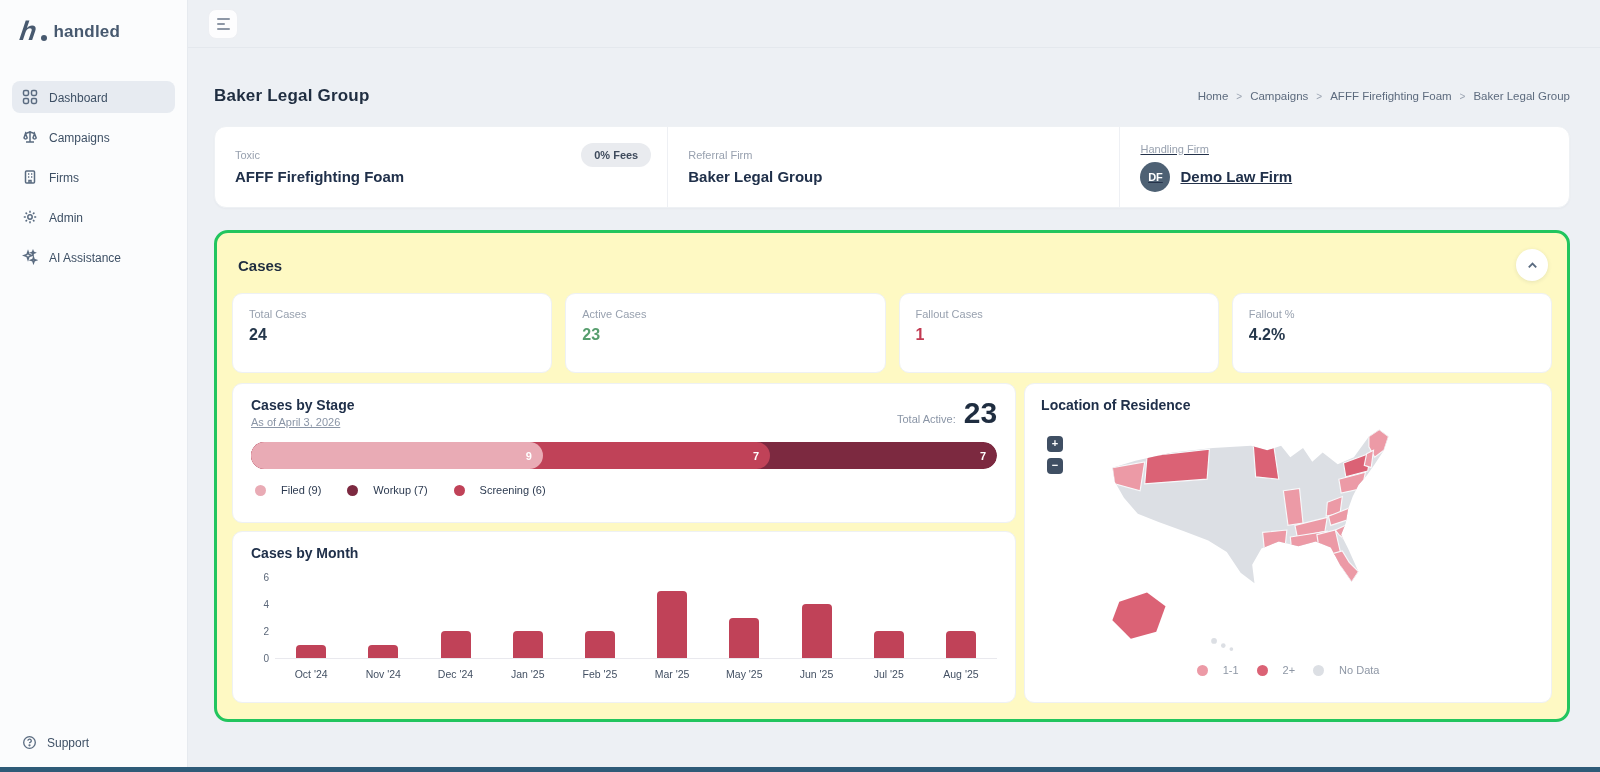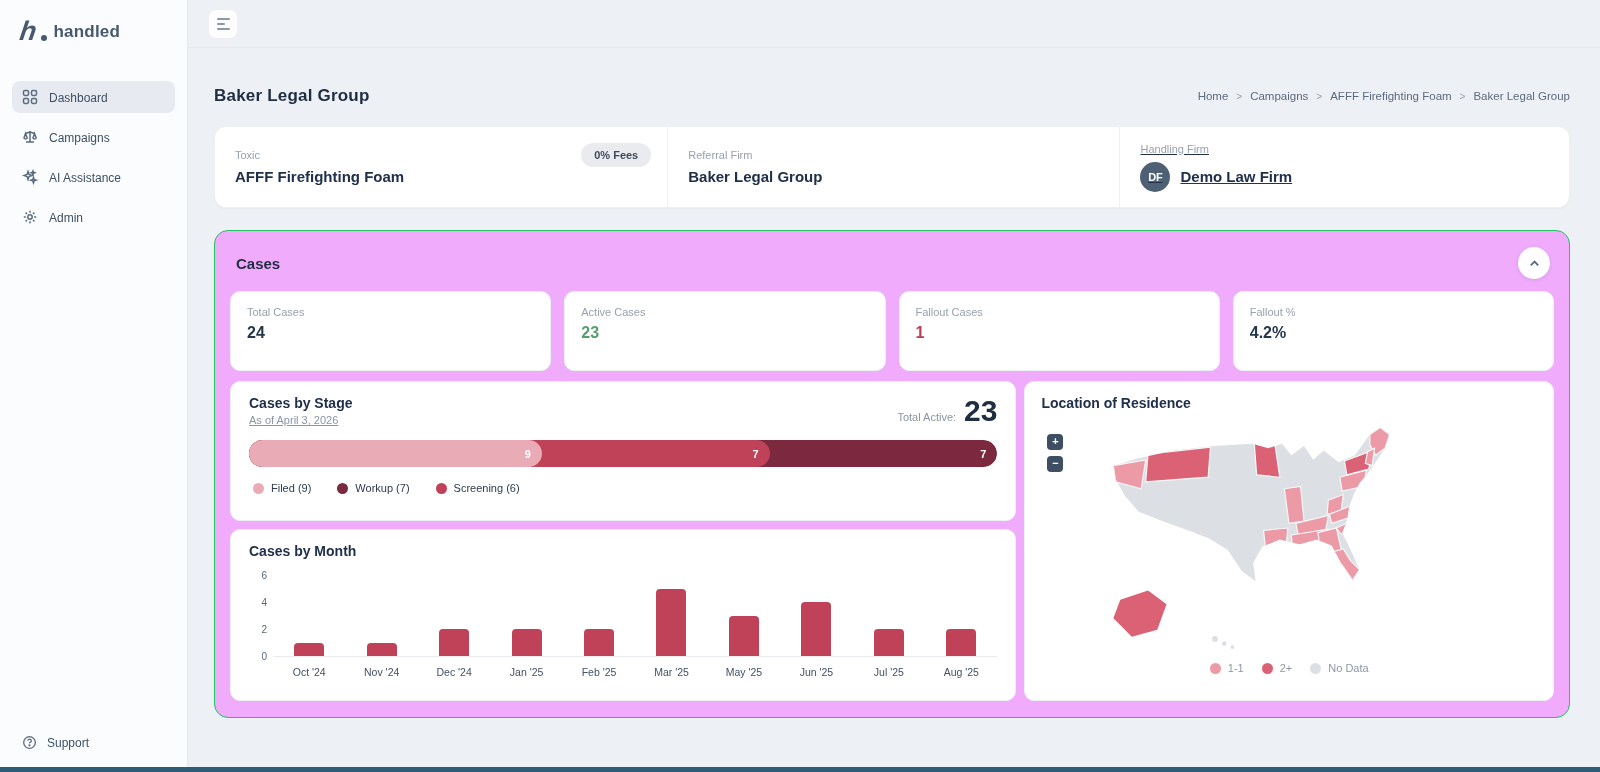--- a/index.html
+++ b/index.html
@@ -38,21 +38,21 @@
   .summary-cell { padding:16px 20px; position:relative; display:flex; flex-direction:column; justify-content:center; gap:7px; }
   .summary-cell + .summary-cell { border-left:1px solid #eef0f4; }
   .cell-toxic { width:33.4%; } .cell-referral { width:33.4%; } .cell-handling { width:33.2%;text-decoration:underline; }
   .cell-label { font-size:11px; color:#98a1af; }
   .cell-value { font-size:15px; font-weight:700; color:#20304a; }
   .fees-badge { position:absolute; right:16px; top:16px; background:#e9ebef; color:#3e4a5c; font-size:11px; font-weight:600; padding:6px 13px; border-radius:14px; }
   .firm-row { display:flex; align-items:center; gap:10px; }
   .avatar { width:30px; height:30px; border-radius:50%; background:#4e6174; color:#fff; font-size:11px; font-weight:700; display:flex; align-items:center; justify-content:center; }
 
   
-  .cases { background:#f0abfc; border:1px solid #22c55e; border-radius:14px; padding:14px 15px 16px 15px; position:relative; }
+  .cases { background:#fef9c3; border:3px solid #22c55e; border-radius:14px; padding:14px 15px 16px 15px; position:relative; }
   .cases-head { display:flex; align-items:center; justify-content:space-between; padding:2px 4px 12px 6px; }
   .cases-title { font-size:15px; font-weight:700; color:#1f2d40; }
   .collapse-btn { width:32px; height:32px; border-radius:50%; background:#fff; box-shadow:0 1px 4px rgba(30,45,70,.10); display:flex; align-items:center; justify-content:center; cursor:pointer; }
   .collapse-btn svg { width:13px; height:13px; fill:none; stroke:#5a6b80; stroke-width:2; }
 
   .stats-row { display:flex; gap:13px; margin-bottom:10px; }
   .stat-card { flex:1; background:#fff; border:1px solid #eef1f4; border-radius:10px; padding:14px 16px; height:80px; display:flex; flex-direction:column; gap:6px; }
   .stat-label { font-size:11px; color:#98a1af; }
   .stat-value { font-size:16px; font-weight:800; }
 
@@ -66,21 +66,21 @@
   .chart-sub { font-size:11px; color:#8a95a6; margin-top:3px;text-decoration:underline; }
   .stage-top { display:flex; justify-content:space-between; align-items:flex-end; }
   .total-active { display:flex; align-items:center; gap:8px; }
   .total-active-label { font-size:11px; color:#8a95a6; margin-top:12px; }
   .total-active-value { font-size:30px; font-weight:800; color:#1f2d40; line-height:1; }
 
   .stage-bar { position:relative; height:27px; border-radius:14px; overflow:hidden; margin-top:14px; background:#eee; }
   .stage-seg { position:absolute; top:0; left:0; height:100%; border-radius:0 14px 14px 0; }
   .stage-seg span { position:absolute; right:11px; top:50%; transform:translateY(-50%); color:#fff; font-size:11px; font-weight:700; }
   .stage-legend { display:flex; gap:26px; margin-top:15px; padding-left:4px; }
-  .legend-item { display:flex; align-items:center; gap:7px; font-size:11px; color:#2c3a50; }
+  .legend-item { display:flex; align-items:center; gap:15px; font-size:11px; color:#2c3a50; }
   .dot { width:11px; height:11px; border-radius:50%; flex:0 0 auto; }
 
   
   .mc-wrap { margin-top:14px; position:relative; padding-left:24px; }
   .mc-plot { height:84px; display:flex; align-items:flex-end; border-bottom:1px solid #e9e9ee; position:relative; }
   .mc-col { flex:1; display:flex; justify-content:center; }
   .mc-bar { width:30px; border-radius:4px 4px 0 0; }
   .mc-labels { display:flex; margin-top:9px; }
   .mc-labels div { flex:1; text-align:center; font-size:10.5px; color:#435063; }
   .mc-ytick { position:absolute; left:-24px; width:18px; text-align:right; font-size:10px; color:#5b6779; }
@@ -114,30 +114,37 @@
       <span>Dashboard</span>
     </div>
     <div class="nav-item">
       <svg viewBox="0 0 16 16">
           <path d="M8 2v11M4 13h8M8 3 3.5 4.5M8 3l4.5 1.5M3.5 4.5 2 9a1.8 1.8 0 0 0 3.2 0L3.5 4.5zM12.5 4.5 11 9a1.8 1.8 0 0 0 3.2 0l-1.7-4.5z"></path>
         </svg>
       <span>Campaigns</span>
     </div>
     <div class="nav-item">
       <svg viewBox="0 0 16 16">
-          <path d="M6 2.5 7 5.5 10 6.5 7 7.5 6 10.5 5 7.5 2 6.5 5 5.5zM11.5 8.5l.7 2 2 .7-2 .7-.7 2-.7-2-2-.7 2-.7zM11 2l.5 1.3L12.8 3.8 11.5 4.3 11 5.6 10.5 4.3 9.2 3.8 10.5 3.3z"></path>
-        </svg>
-      <span>AI Assistance</span>
+          <rect x="3.5" y="2" width="9" height="12" rx="1"></rect>
+          <path d="M6 5h1.3M9 5h1.3M6 8h1.3M9 8h1.3M7 14v-2.5h2V14"></path>
+        </svg>
+      <span>Firms</span>
     </div>
     <div class="nav-item">
       <svg viewBox="0 0 16 16">
           <circle cx="8" cy="8" r="2.2"></circle>
           <path d="M8 1.8v2M8 12.2v2M1.8 8h2M12.2 8h2M3.6 3.6l1.4 1.4M11 11l1.4 1.4M12.4 3.6 11 5M5 11l-1.4 1.4"></path>
         </svg>
       <span>Admin</span>
+    </div>
+    <div class="nav-item">
+      <svg viewBox="0 0 16 16">
+          <path d="M6 2.5 7 5.5 10 6.5 7 7.5 6 10.5 5 7.5 2 6.5 5 5.5zM11.5 8.5l.7 2 2 .7-2 .7-.7 2-.7-2-2-.7 2-.7zM11 2l.5 1.3L12.8 3.8 11.5 4.3 11 5.6 10.5 4.3 9.2 3.8 10.5 3.3z"></path>
+        </svg>
+      <span>AI Assistance</span>
     </div>
   </nav>
   <div class="sidebar-footer">
     <div class="support">
       <svg viewBox="0 0 16 16" fill="none" stroke="#5a6b80" stroke-width="1.4">
           <circle cx="8" cy="8" r="6.2"></circle>
           <path d="M6.3 6.2a1.8 1.8 0 1 1 2.4 1.7c-.5.2-.7.5-.7 1"></path>
           <circle cx="8" cy="11" r=".5" fill="#5a6b80"></circle>
         </svg>
       <span>Support</span>

